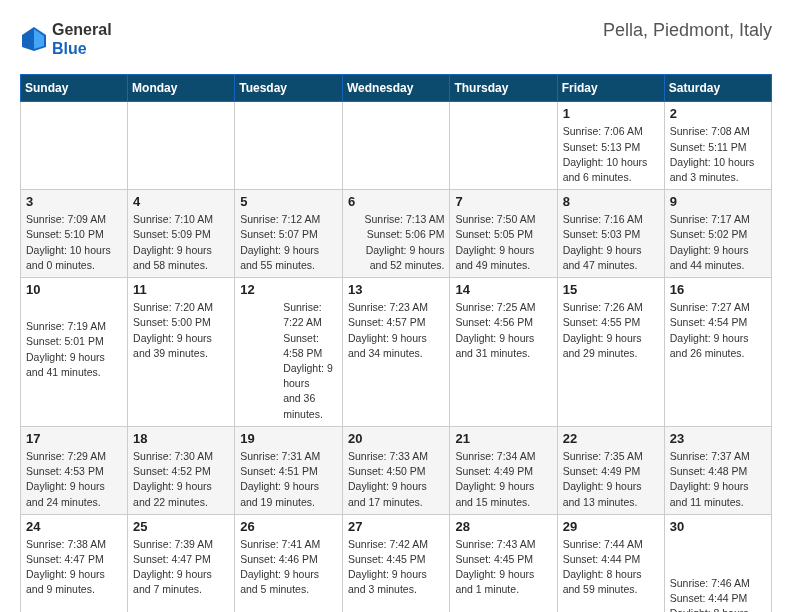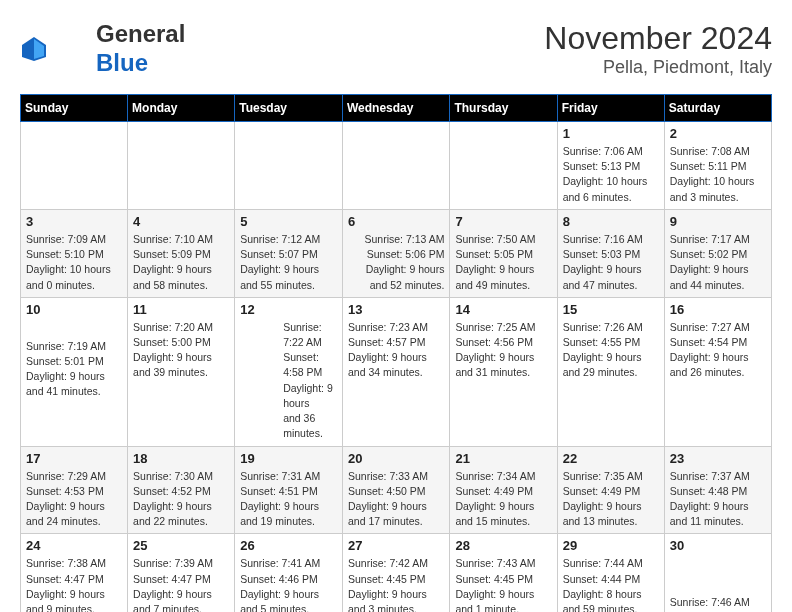--- a/index.html
+++ b/index.html
@@ -15,24 +15,23 @@
       justify-content: space-between;
       align-items: flex-start;
       margin-bottom: 16px;
     }
     .logo {
       display: flex;
       align-items: center;
       gap: 4px;
     }
     .logo-text {
-      font-size: 24px;
+      font-size: 16px;
       font-weight: bold;
       line-height: 1.2;
-      margin-left: 44px;
     }
     .logo-text span.general { color: #333; }
     .logo-text span.blue { color: #1565c0; }
     .logo-icon {
       width: 28px;
       height: 28px;
     }
     .title-block {
       text-align: right;
     }
@@ -44,21 +43,21 @@
     .location {
       font-size: 18px;
       color: #555;
     }
     table {
       width: 100%;
       border-collapse: collapse;
       font-size: 11px;
     }
     thead tr th {
-      background: #000000;
+      background: #0c4a6e;
       color: #fff;
       padding: 6px 4px;
       text-align: left;
       font-size: 12px;
       font-weight: bold;
       border: 1px solid #1565c0;
     }
     tbody tr td {
       border: 1px solid #ccc;
       padding: 4px 5px;
@@ -94,21 +93,20 @@
       <polygon points="14,2 26,10 26,22 14,26 2,22 2,10" fill="#1565c0"></polygon>
       <polygon points="14,4 24,11 24,21 14,24" fill="#42a5f5"></polygon>
       <polygon points="14,4 4,11 4,21 14,24" fill="#1565c0"></polygon>
     </svg>
     <div class="logo-text">
       <div><span class="general">General</span></div>
       <div><span class="blue">Blue</span></div>
     </div>
   </div>
   <div class="title-block">
-    <div class="month-title">November 2024</div>
     <div class="location">Pella, Piedmont, Italy</div>
   </div>
 </div>
 
 <table>
   <thead>
     <tr>
       <th>Sunday</th>
       <th>Monday</th>
       <th>Tuesday</th>

